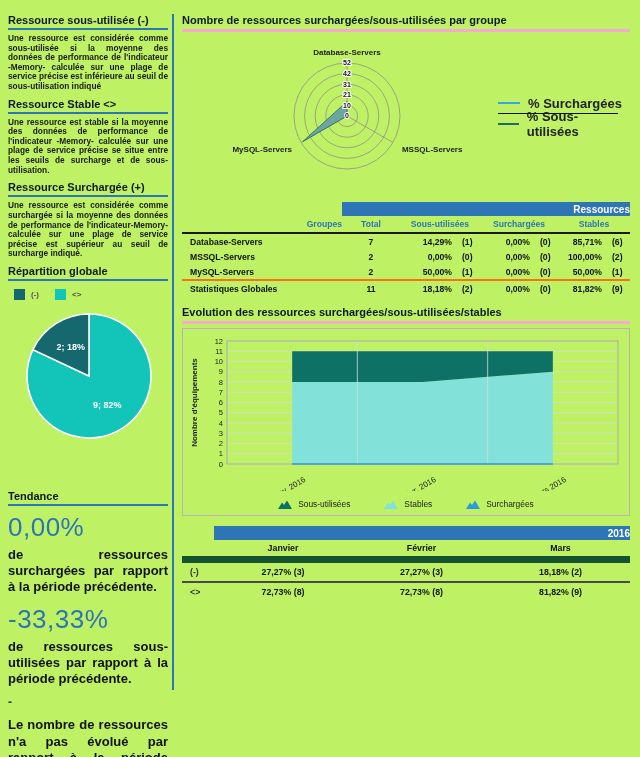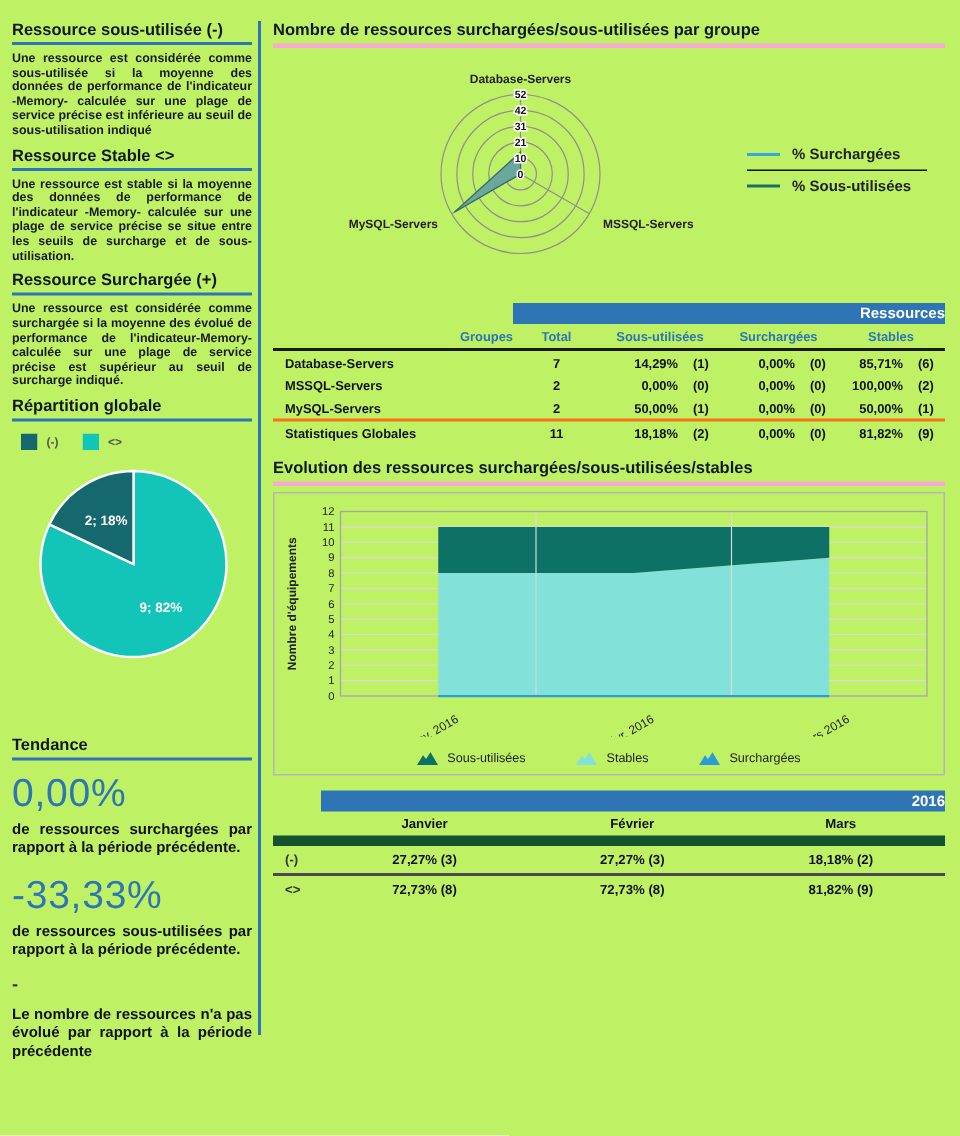--- a/index.html
+++ b/index.html
@@ -11,30 +11,30 @@
   .sb-section{margin-bottom:4px;}
   .sb-title{font-size:11px;font-weight:700;color:#101820;margin:0 0 4px 0;
             padding-bottom:2px;border-bottom:2px solid #2E75B6;}
   .sb-body{font-size:8.3px;line-height:1.16;text-align:justify;margin:0 0 6px 0;
            font-weight:600;color:#1a1a1a;}
   .sb-body b{font-weight:800;}
   .pie-legend{display:flex;align-items:center;gap:16px;margin:8px 0 2px 6px;}
   .pie-legend-item{display:flex;align-items:center;gap:6px;font-size:8px;color:#555;font-weight:600;}
   .pie-wrap{margin-bottom:36px;}
   .trend-value{font-size:26px;font-weight:400;color:#2E75B6;margin:6px 0 4px 0;letter-spacing:.5px;}
-  .trend-text{font-size:10px;line-height:1.25;text-align:justify;font-weight:700;margin:0 0 8px 0;}
+  .trend-text{font-size:13px;line-height:1.25;text-align:justify;font-weight:700;margin:0 0 8px 0;}
   .trend-dash{font-size:12px;font-weight:700;color:#333;margin:4px 0 8px 0;}
   
   .main{position:absolute;left:182px;top:14px;width:448px;}
   .m-title{font-size:11px;font-weight:700;color:#101820;margin:0 0 2px 0;
            padding-bottom:3px;border-bottom:3px solid #f9a8d4;}
   .radar-wrap{position:relative;height:160px;margin-bottom:8px;}
   .radar-legend{position:absolute;left:316px;top:62px;width:126px;}
   .rl-row{display:flex;align-items:center;gap:8px;height:14px;}
-  .rl-row span{font-size:10px;font-weight:700;color:#222;}
+  .rl-row span{font-size:13px;font-weight:700;color:#222;}
   .rl-sep{height:1px;background:#111;width:120px;margin:3px 0;}
   
   .t1{width:448px;font-size:8.6px;font-weight:700;}
   .t1row{display:grid;grid-template-columns:160px 58px 54px 26px 52px 26px 46px 26px;align-items:center;}
   .t1-bandrow{grid-template-columns:160px 288px;}
   .band{background:#2E75B6;color:#fff;text-align:right;font-size:10px;font-weight:700;
         padding:1.5px 0;}
   .t1-head{border-bottom:2px solid #1a1a1a;}
   .t1-head div{color:#2E75B6;padding:3px 0;}
   .hd-group{text-align:right;padding-left:8px!important;}
@@ -71,21 +71,21 @@
       <p class="sb-body"><span>Une ressource est considérée comme sous-utilisée si la moyenne des données de performance de l'indicateur </span><b>-Memory-</b><span> calculée sur une plage de service précise est inférieure au seuil de sous-utilisation indiqué</span></p>
     </section>
 
     <section class="sb-section">
       <h3 class="sb-title">Ressource Stable &lt;&gt;</h3>
       <p class="sb-body"><span>Une ressource est stable si la moyenne des données de performance de l'indicateur </span><b>-Memory-</b><span> calculée sur une plage de service précise se situe entre les seuils de surcharge et de sous-utilisation.</span></p>
     </section>
 
     <section class="sb-section">
       <h3 class="sb-title">Ressource Surchargée (+)</h3>
-      <p class="sb-body"><span>Une ressource est considérée comme surchargée si la moyenne des évolué de performance de l'indicateur</span><b>-Memory-</b><span> calculée sur une plage de service précise est supérieur au seuil de surcharge indiqué.</span></p>
+      <p class="sb-body"><span>Une ressource est considérée comme surchargée si la moyenne des données de performance de l'indicateur</span><b>-Memory-</b><span> calculée sur une plage de service précise est supérieur au seuil de surcharge indiqué.</span></p>
     </section>
 
     <section class="sb-section">
       <h3 class="sb-title">Répartition globale</h3>
       <div class="pie-legend">
         <div class="pie-legend-item">
           <svg width="11" height="11">
               <rect width="11" height="11" fill="#15696E"></rect>
             </svg>
           <span>(-)</span>

